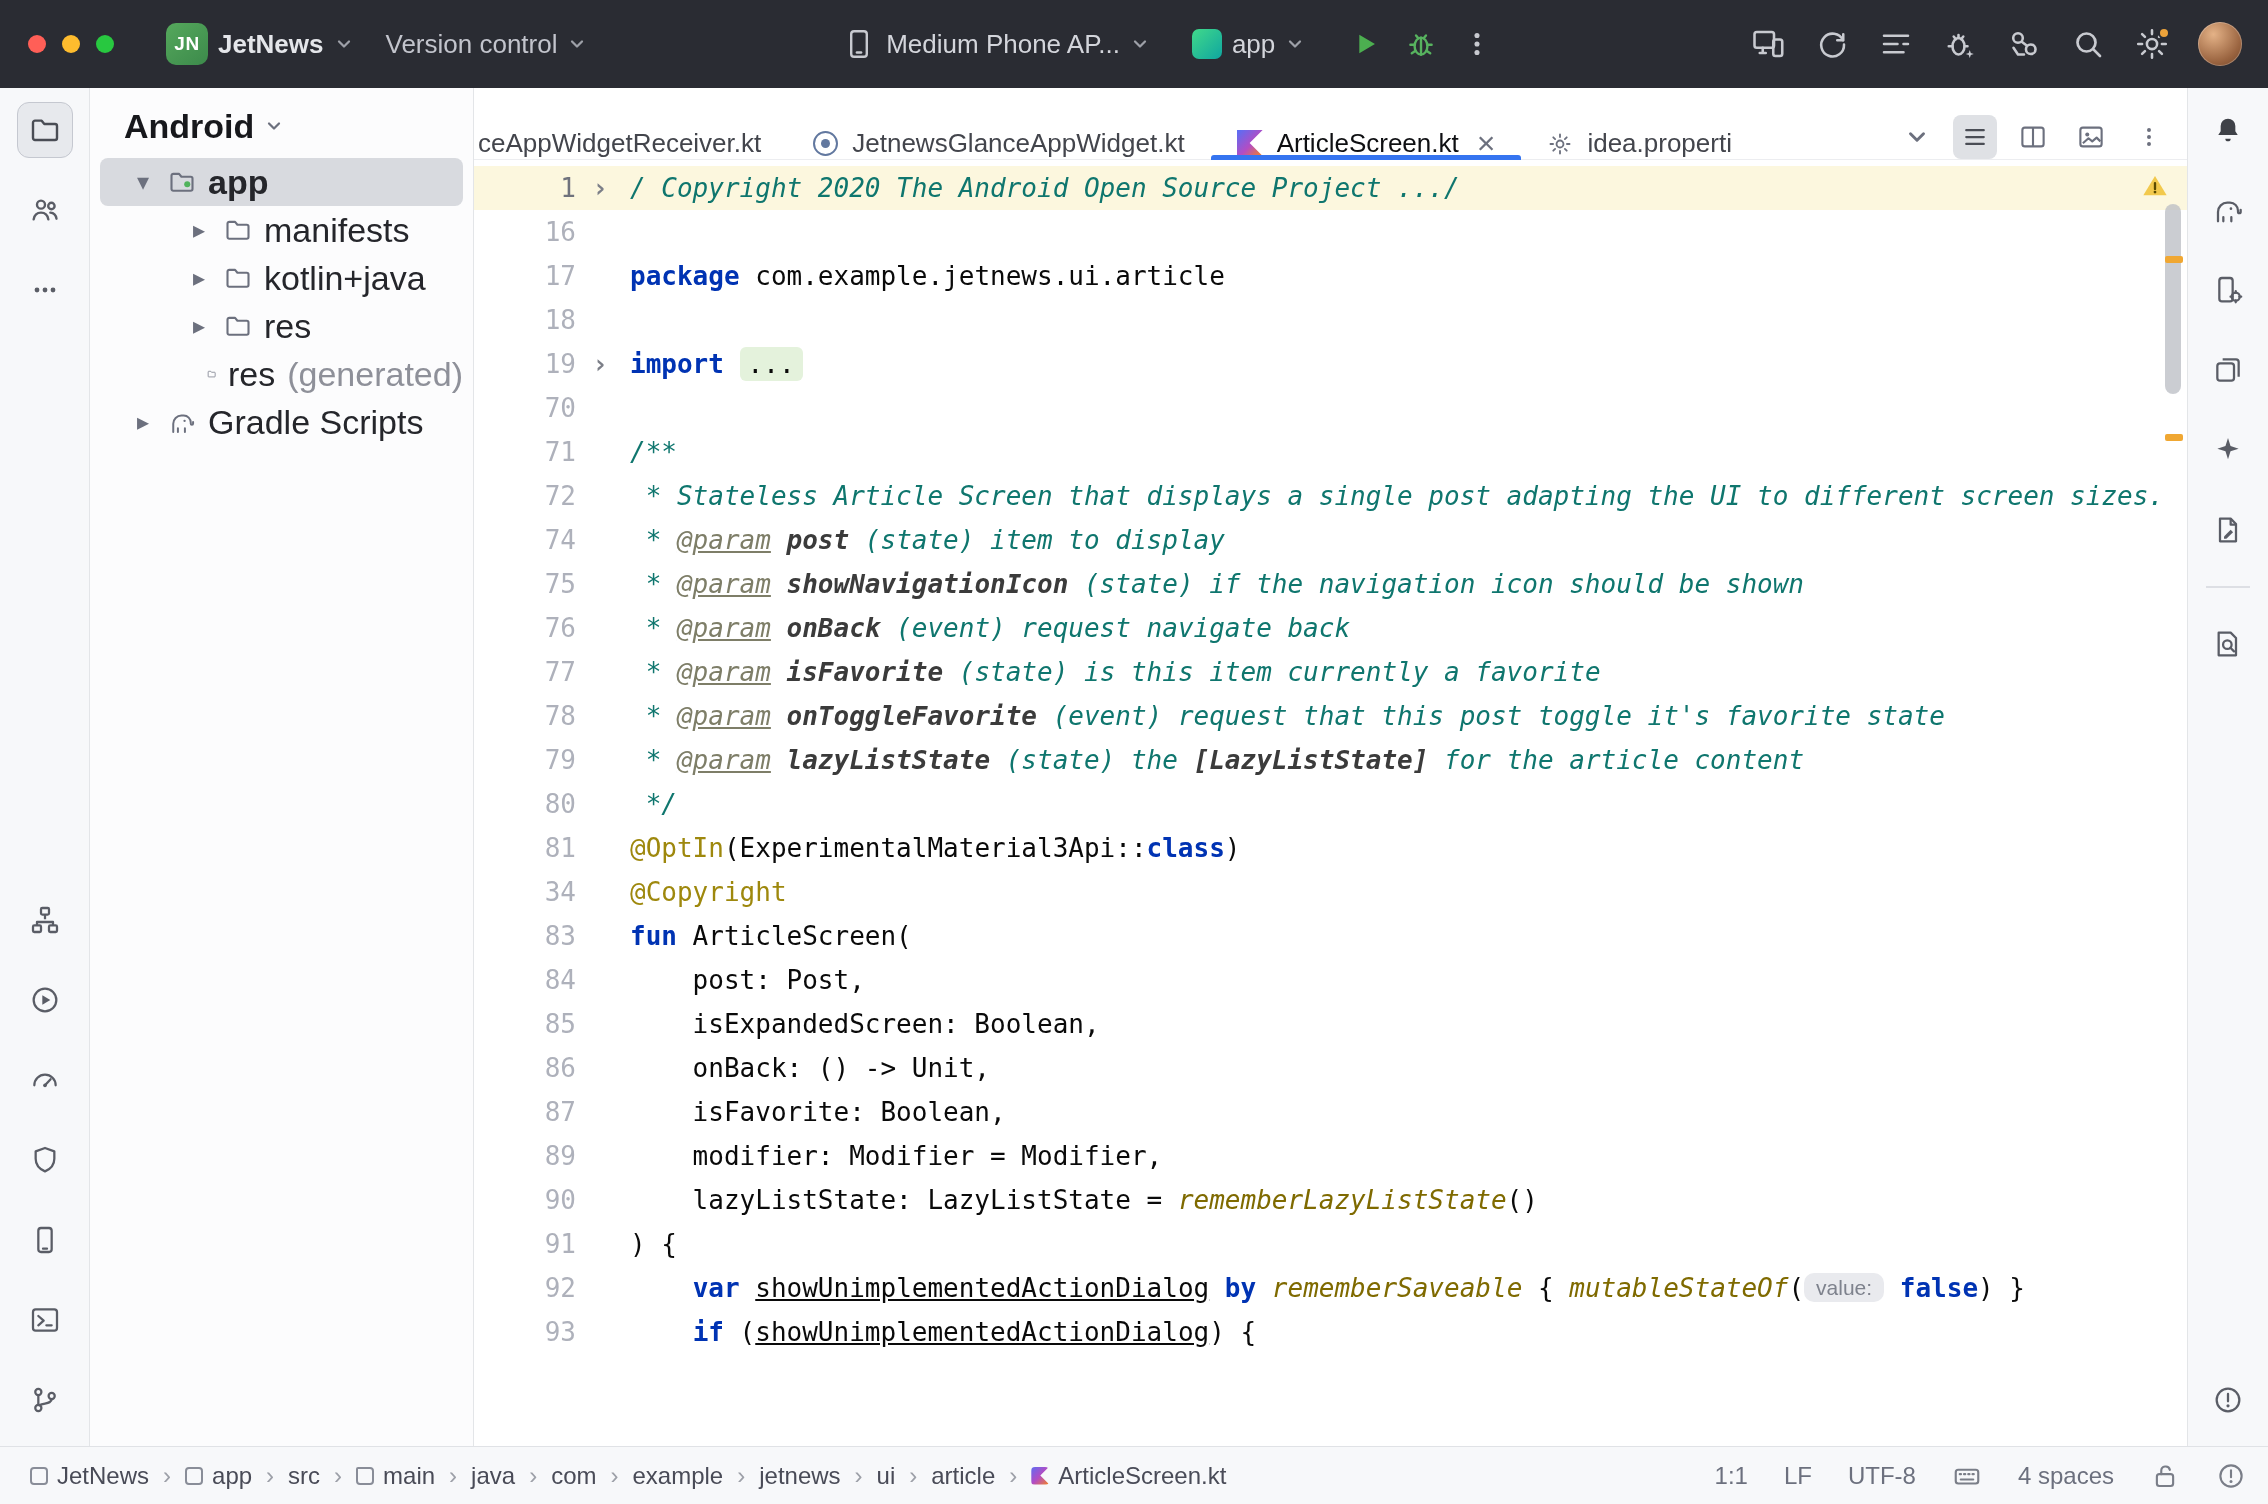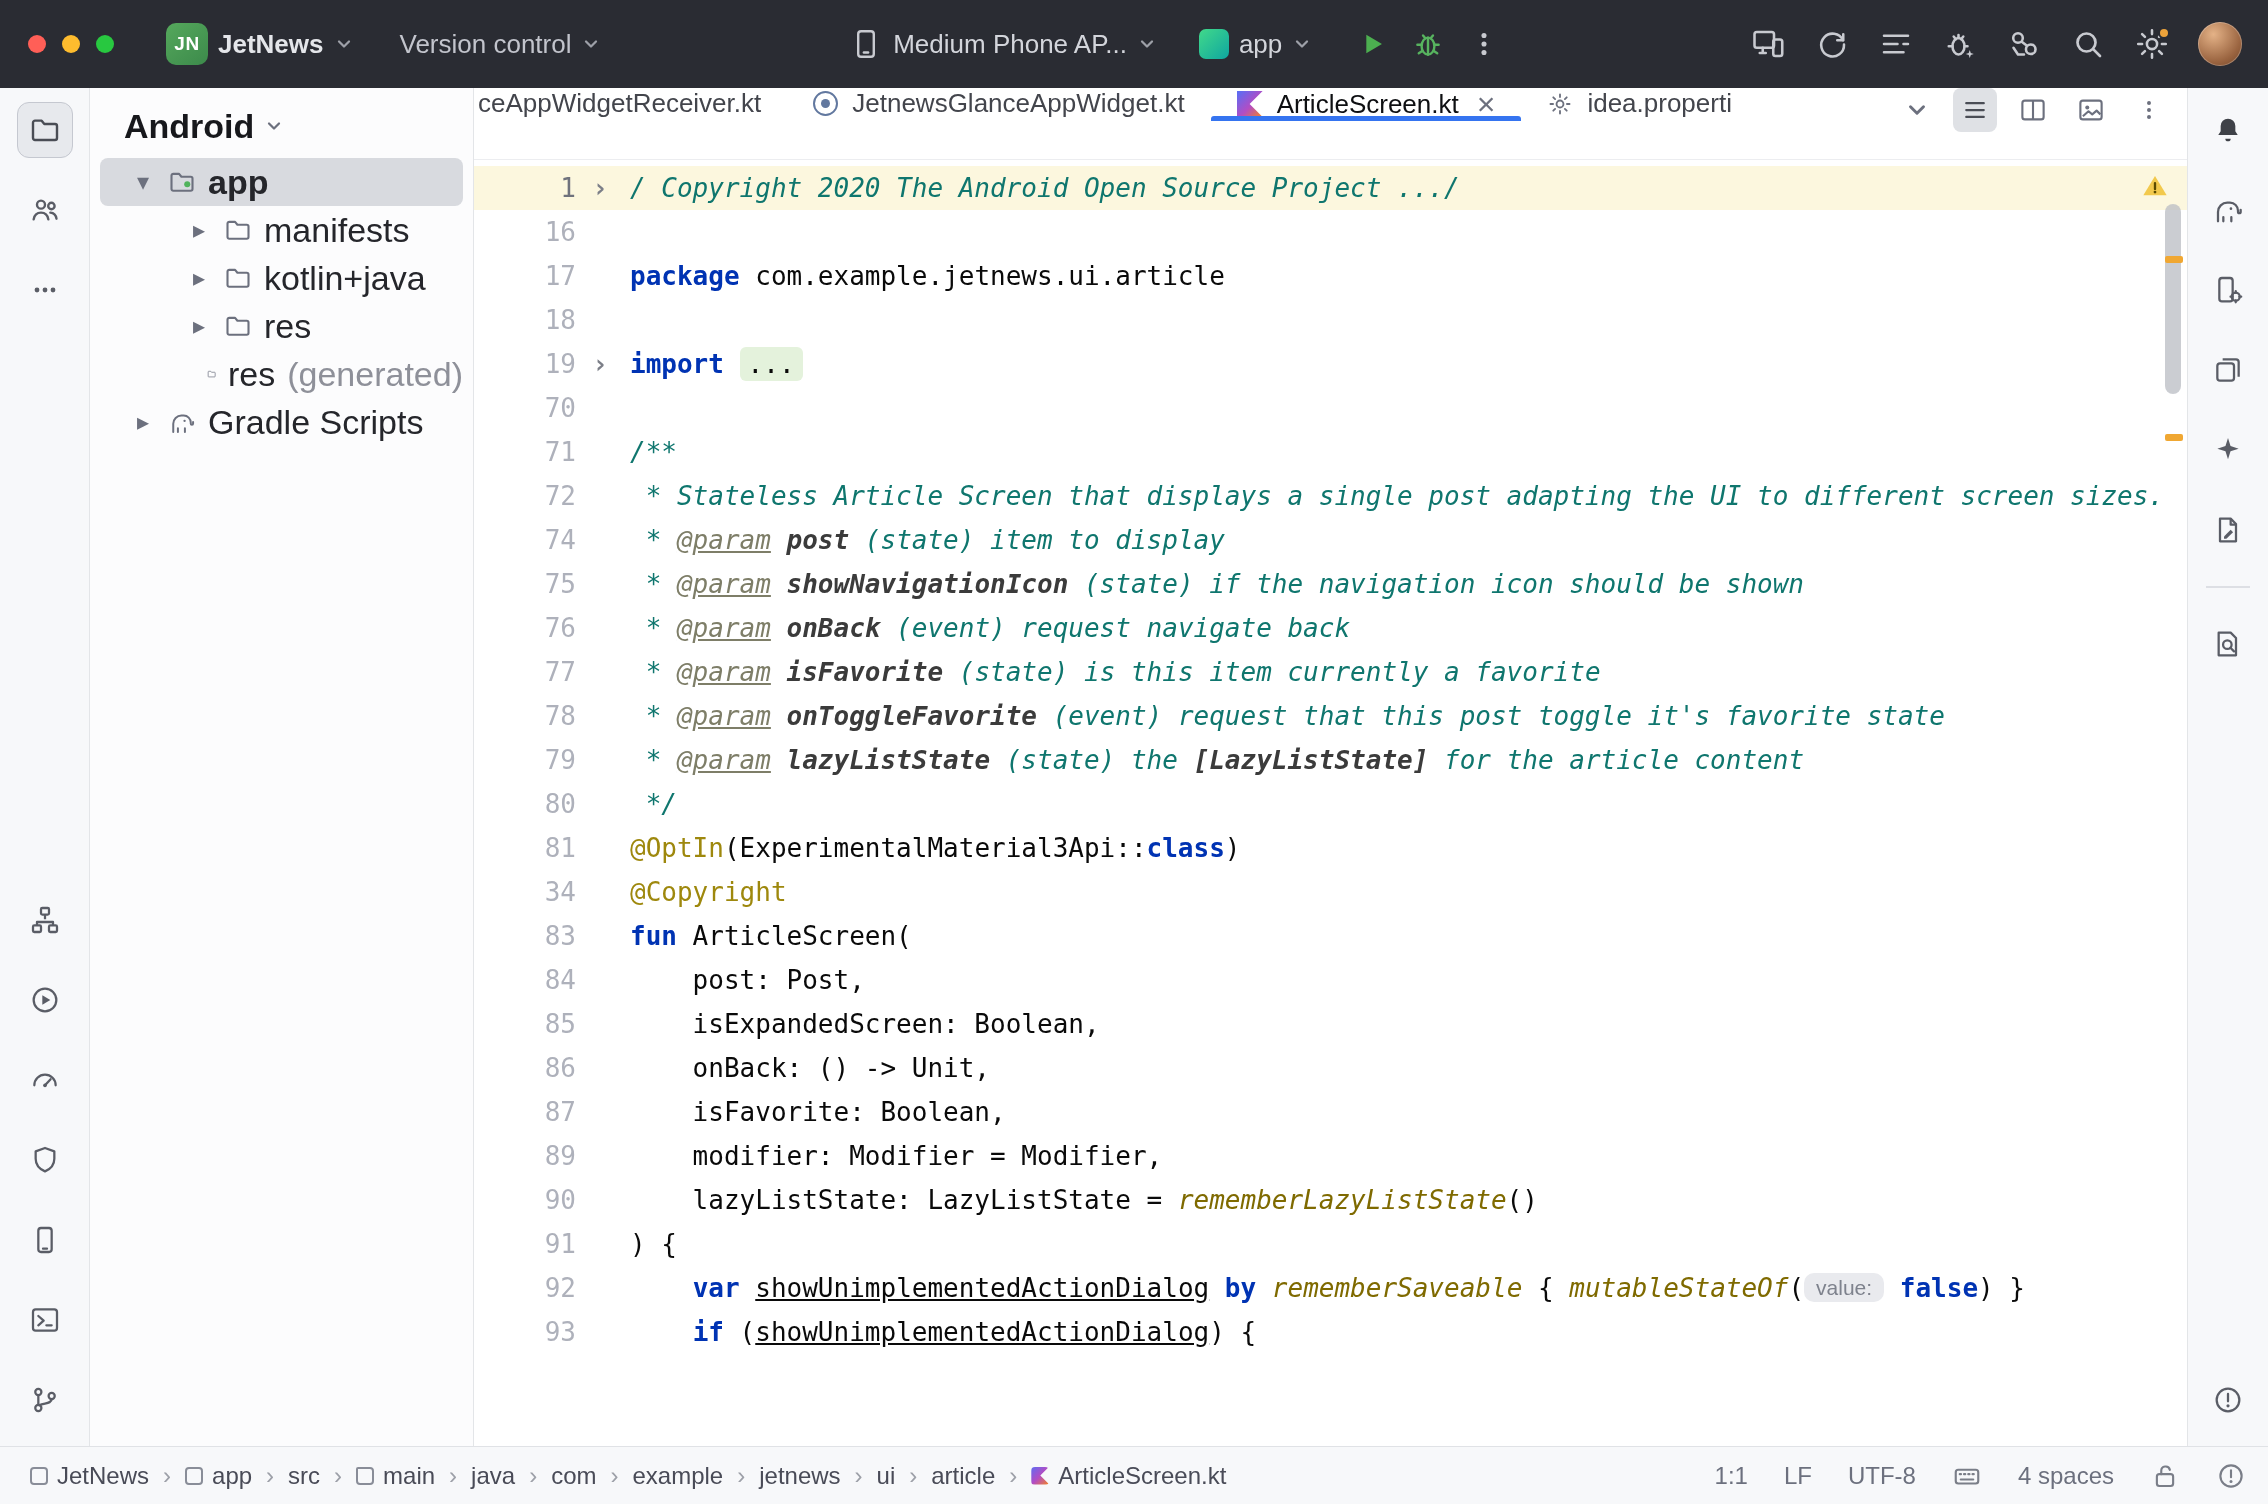--- a/index.html
+++ b/index.html
@@ -44,21 +44,21 @@
   .tree-row.child{padding-left:86px}
   .tree-row.selected{background:#D8DADF}
   .tree-row .lbl-strong{font-weight:600}
   .chev{width:26px;color:#6C707E;font-size:24px;text-align:center}
   .chev.exp::before{content:"▾"}
   .chev.col::before{content:"▸"}
   .suffix{color:#8E9099}
 
   
   .editor-col{flex:1;display:flex;flex-direction:column;min-width:0;background:#fff}
-  .tab-bar{height:72px;display:flex;align-items:flex-start;border-bottom:1px solid #ECEDF0;flex:none}
+  .tab-bar{height:72px;display:flex;align-items:flex-end;border-bottom:1px solid #ECEDF0;flex:none}
   .tab{display:flex;align-items:center;gap:14px;padding:0 26px;position:relative;font-size:26px;color:#43454C;white-space:nowrap}
   .tab.clipped{padding-left:4px;overflow:hidden}
   .tab .tab-label.strong{color:#0E0F12}
   .tab-underline{position:absolute;left:0;right:0;bottom:-1px;height:5px;background:#3574F0;border-radius:3px 3px 0 0}
   .tab-close{color:#6C707E;font-size:32px;line-height:1;margin-left:4px}
   .tab-close::before{content:"×"}
   .kotlin-ic{width:26px;height:26px;background:linear-gradient(135deg,#5E6CF2 5%,#B24DC4 55%,#F5841F 100%);clip-path:polygon(0 0,100% 0,50% 50%,100% 100%,0 100%)}
   .circle-ic{width:25px;height:25px;border-radius:50%;border:2.6px solid #62789F;position:relative}
   .circle-ic::after{content:"";position:absolute;inset:6px;background:#62789F;border-radius:50%}
   .tab-controls{margin-left:auto;display:flex;align-items:center;gap:14px;padding-right:16px}
@@ -118,21 +118,21 @@
   </div>
 
   <div class="tb-item" style="margin-left:52px">
     <span class="jn-badge">JN</span>
     <span class="tb-name">JetNews</span>
     <svg width="20" height="20" viewBox="0 0 16 16">
         <path d="M4 6l4 4 4-4" stroke="#9DA0A8" stroke-width="1.8" fill="none" stroke-linecap="round" stroke-linejoin="round"></path>
       </svg>
   </div>
 
-  <div class="tb-item" style="margin-left:46px">
+  <div class="tb-item" style="margin-left:32px">
     <span class="tb-dim">Version control</span>
     <svg width="20" height="20" viewBox="0 0 16 16">
         <path d="M4 6l4 4 4-4" stroke="#9DA0A8" stroke-width="1.8" fill="none" stroke-linecap="round" stroke-linejoin="round"></path>
       </svg>
   </div>
 
   <div class="tb-center">
     <div class="tb-item">
       <svg width="34" height="34" viewBox="0 0 24 24">
           <rect x="6.5" y="3" width="11" height="18" rx="2" stroke="#C8CAD0" stroke-width="1.7" fill="none"></rect>

